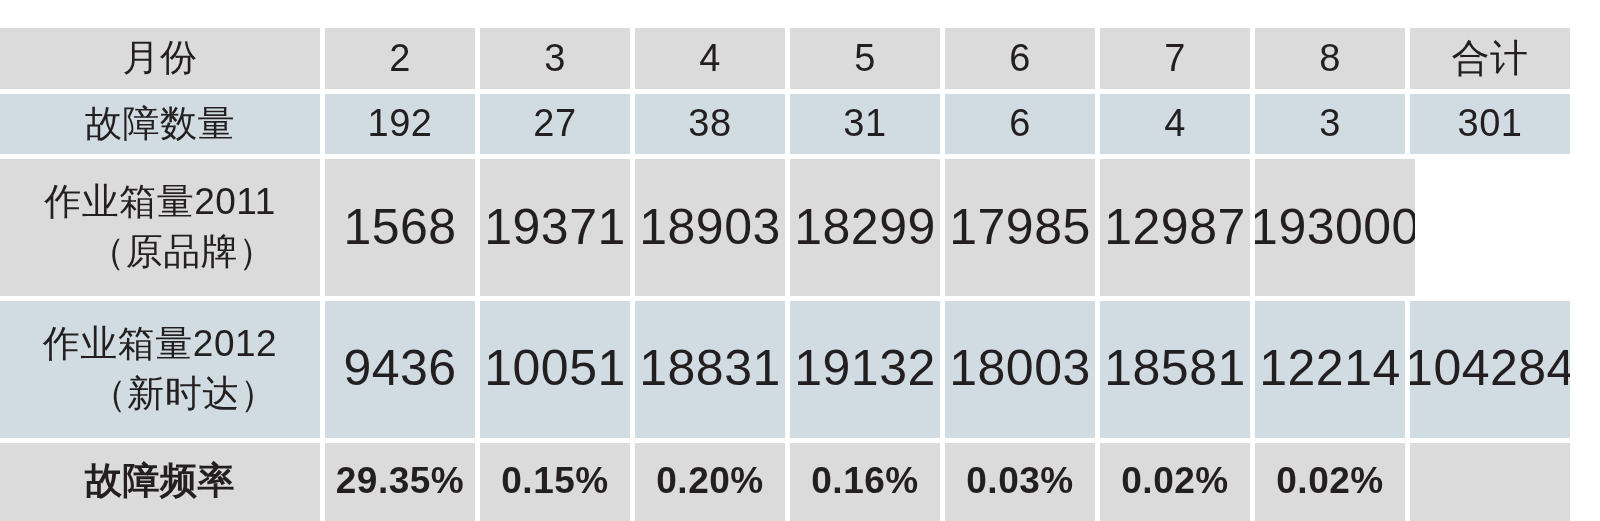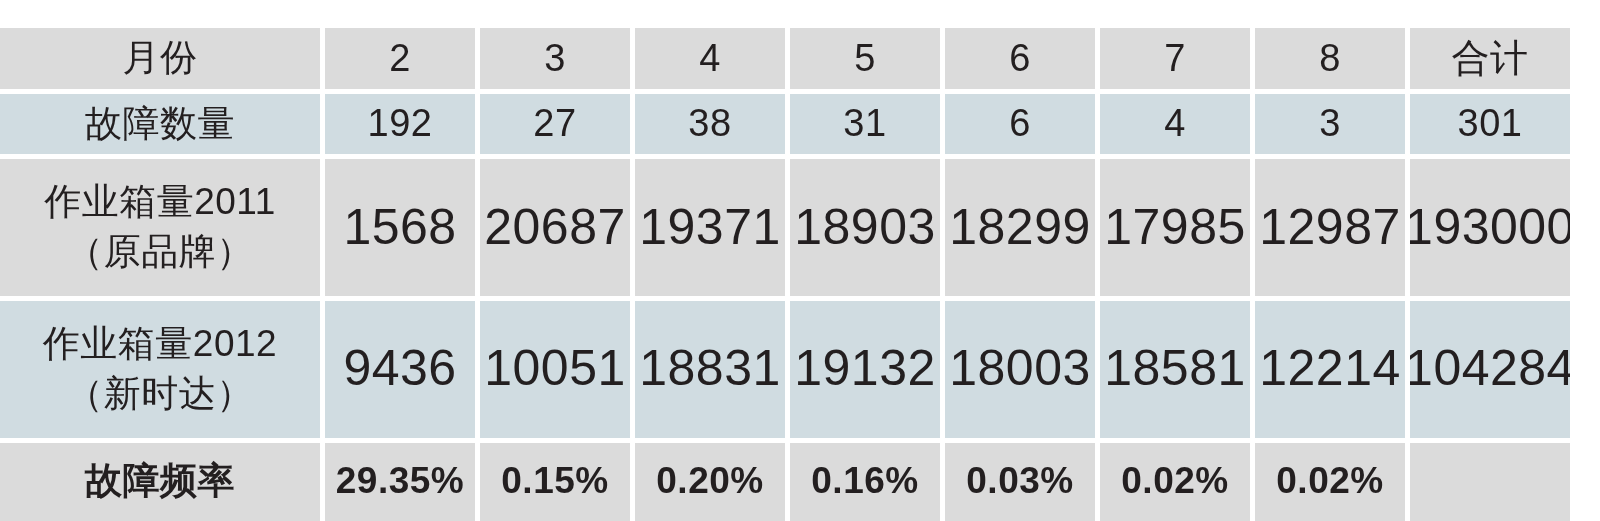--- a/index.html
+++ b/index.html
@@ -65,21 +65,21 @@
     padding: 0 4px;
   }
   .cell.label .label-text {
     display: block;
     width: 100%;
     text-align: center;
   }
   .cell.label .label-line2 {
     display: block;
     width: 100%;
-    text-align: center;
+    text-align: right;
     margin-top: 8px;
   }
 
   .cell.data {
     width: 150px;
     flex: 0 0 150px;
   }
   .cell.total {
     width: 160px;
     flex: 0 0 160px;
@@ -125,21 +125,20 @@
   </div>
 
   <div class="table-row row-volume-2011">
     <div class="cell label bg-gray">
       <div>
         <span class="label-text">作业箱量2011</span>
         <span class="label-line2">（原品牌）</span>
       </div>
     </div>
     <div class="cell data bg-gray big-num">1568</div>
-    <div class="cell data bg-gray big-num">20687</div>
     <div class="cell data bg-gray big-num">19371</div>
     <div class="cell data bg-gray big-num">18903</div>
     <div class="cell data bg-gray big-num">18299</div>
     <div class="cell data bg-gray big-num">17985</div>
     <div class="cell data bg-gray big-num">12987</div>
     <div class="cell total bg-gray big-num">193000</div>
   </div>
 
   <div class="table-row row-volume-2012">
     <div class="cell label bg-blue">

